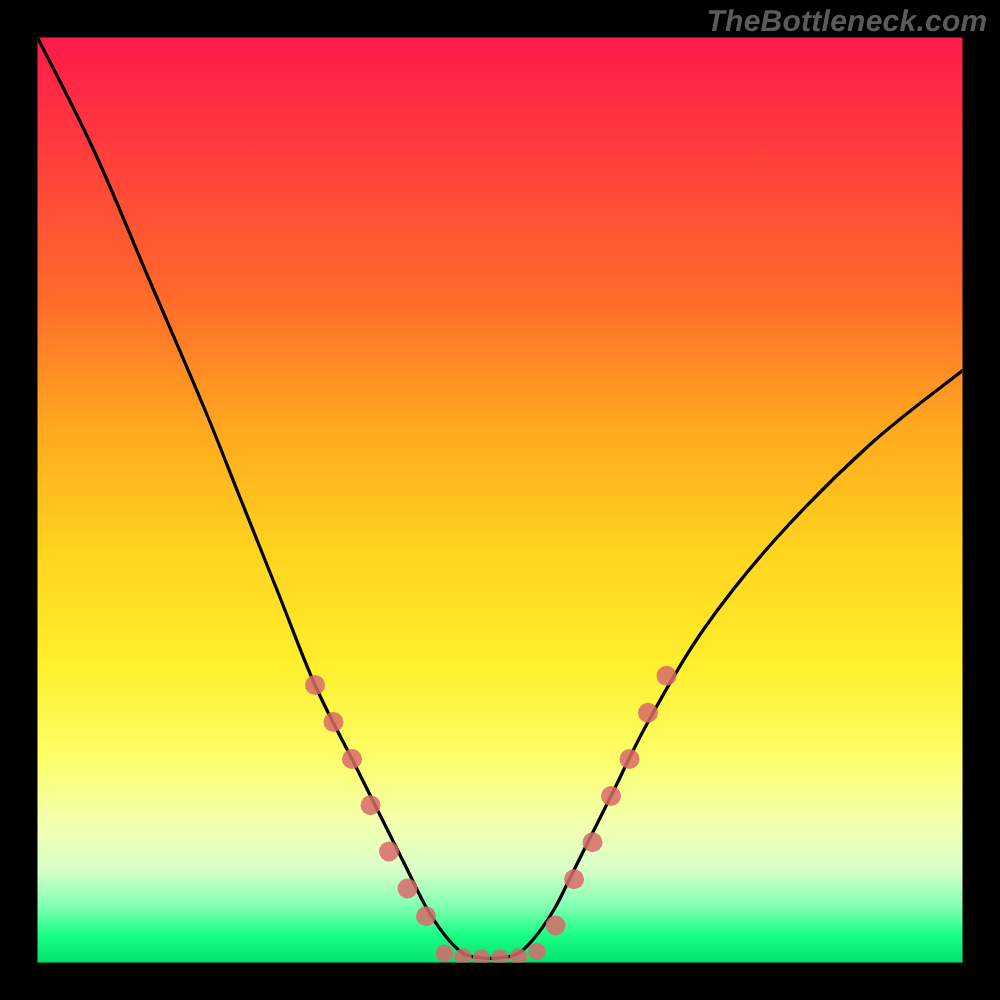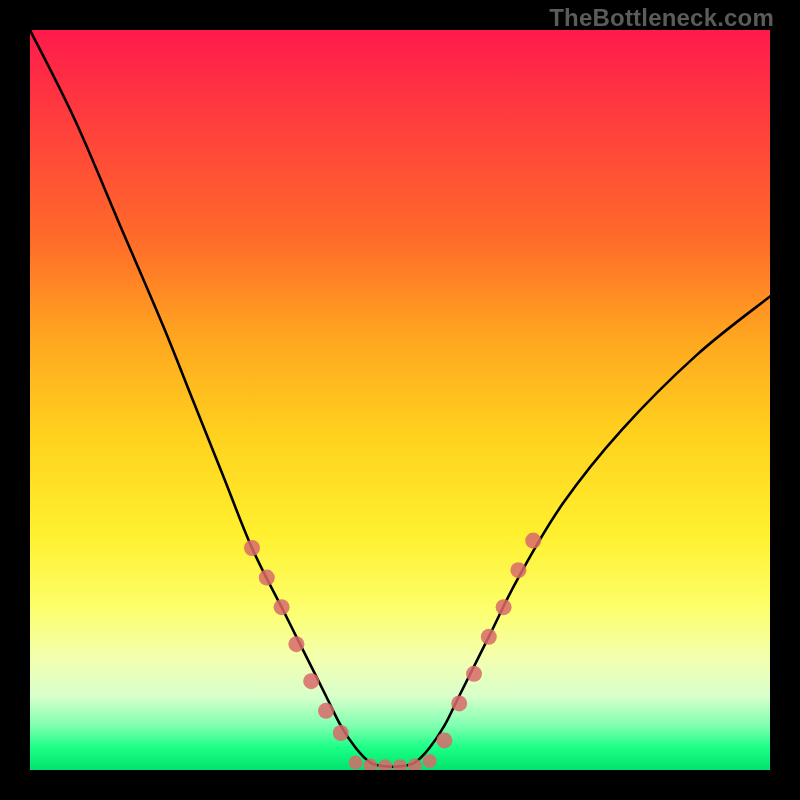--- a/index.html
+++ b/index.html
@@ -33,26 +33,27 @@
       #f3ffb0 85%,
       #d8ffca 90%,
       #7fffb0 94%,
       #1bff86 97%,
       #00e46c 100%
     );
   }
   .watermark {
     position: absolute;
     top: 4px;
-    right: 26px;
+    right: 10px;
     font-family: Arial, Helvetica, sans-serif;
     font-size: 24px;
     font-weight: 600;
     color: #5b5b5b;
     letter-spacing: 0.2px;
+    font-style: italic;
   }
   svg.curve {
     position: absolute;
     left: 0;
     top: 0;
     width: 740px;
     height: 740px;
   }
   .dot {
     fill: #d86a6a;

